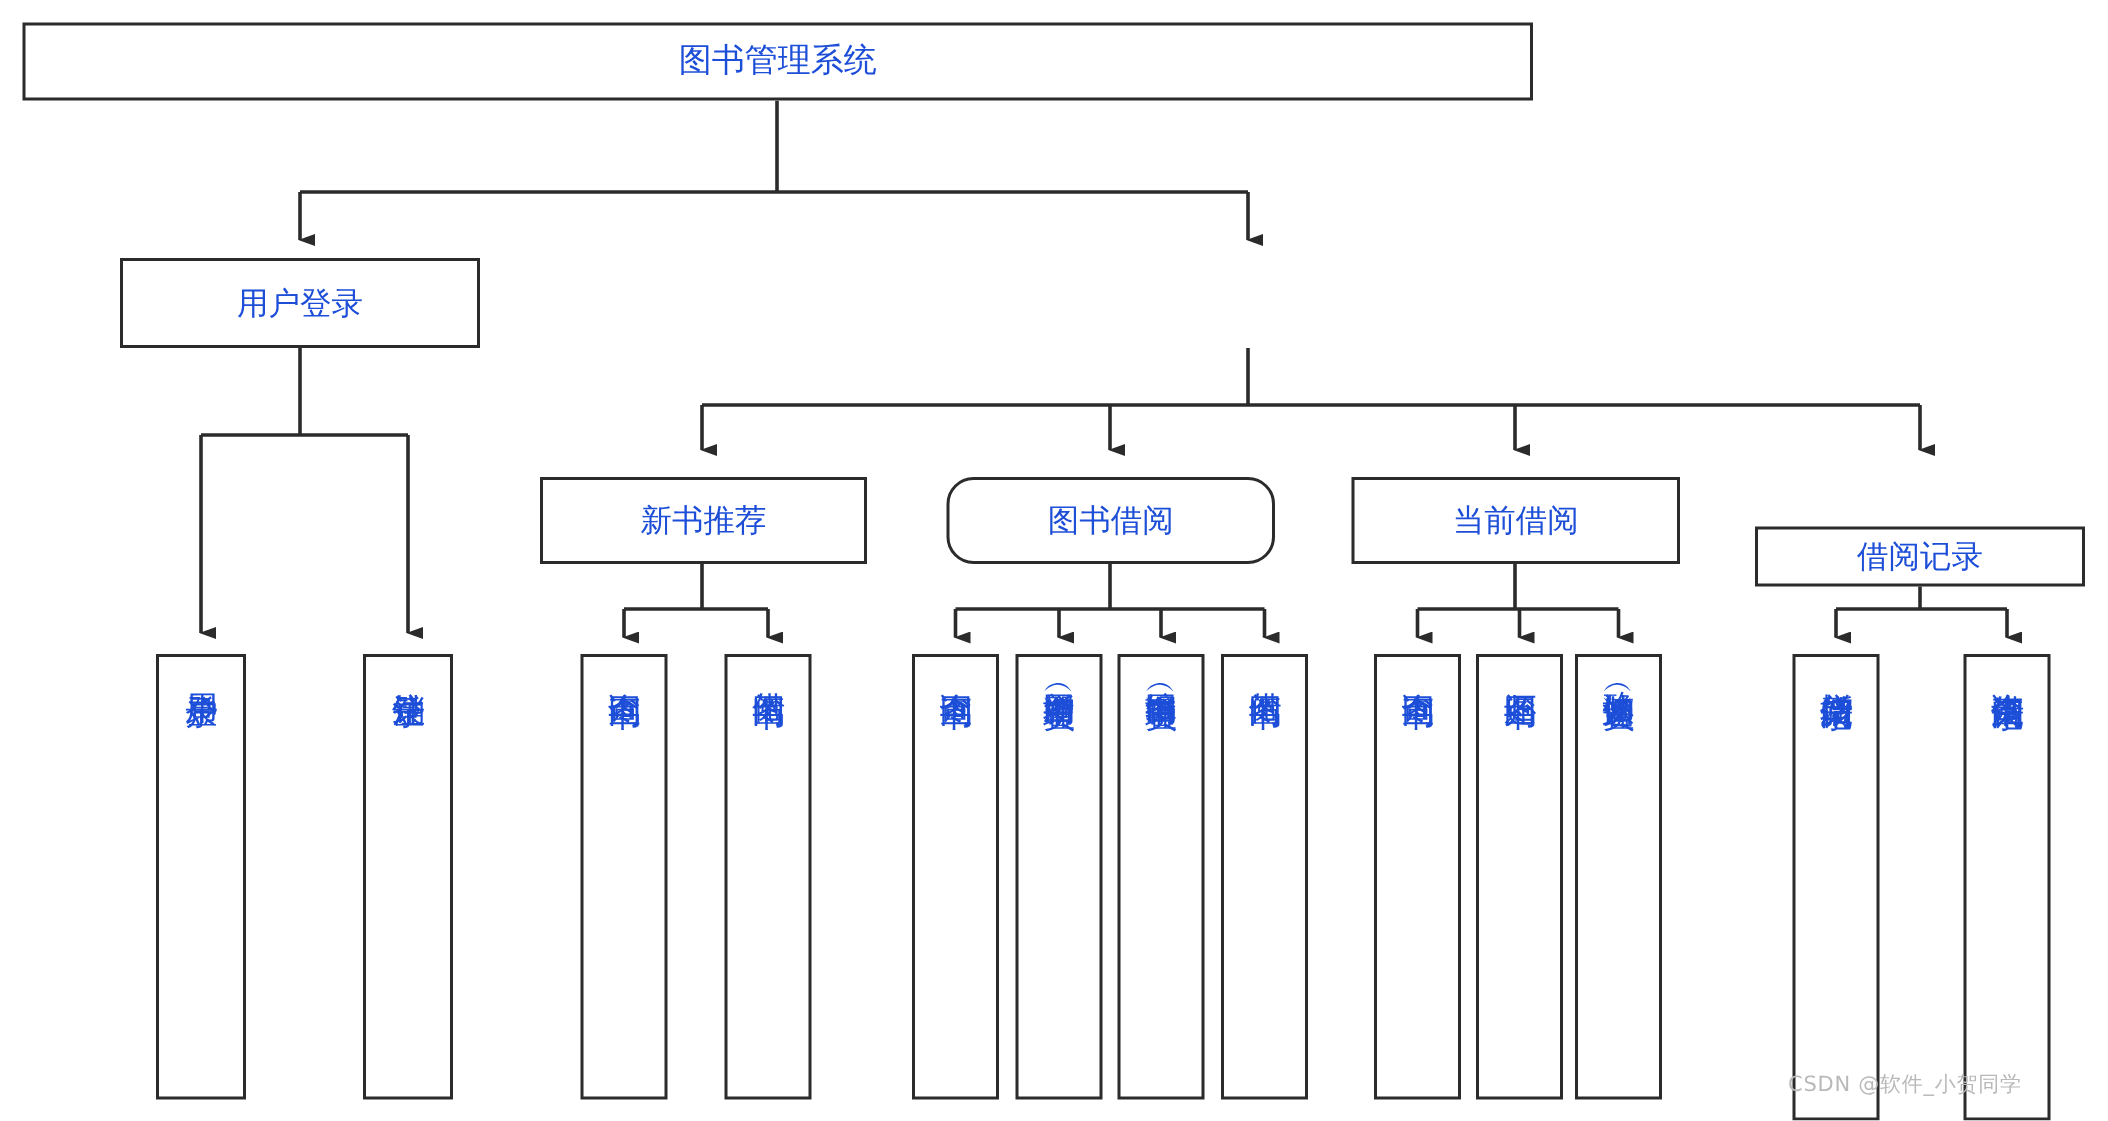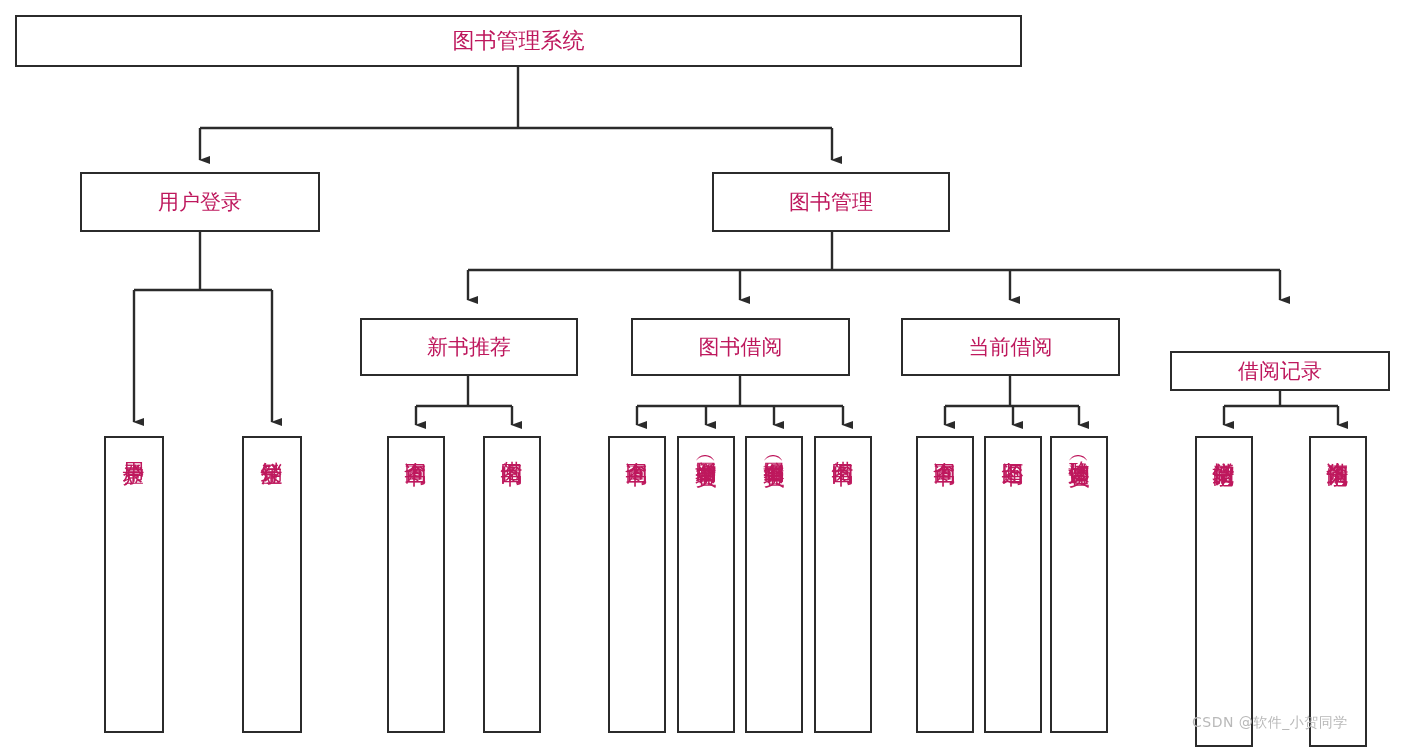--- a/index.html
+++ b/index.html
@@ -14,21 +14,21 @@
   svg.wires{position:absolute;left:0;top:0;width:1405px;height:747px;pointer-events:none;}
 
   .node{
     position:absolute;
     box-sizing:border-box;
     border:2px solid #2b2b2b;
     background:#ffffff;
     display:flex;
     align-items:center;
     justify-content:center;
-    color:#be185d;
+    color:#1d4ed8;
   }
   .node .lbl{
     display:block;
     text-align:center;
     line-height:1.18;
     white-space:pre;
   }
 
   
   .h-node .lbl{
@@ -118,29 +118,26 @@
   </svg>
 
   <div class="node h-node" id="n-root" style="left:15px;top:15px;width:1007px;height:52px;">
     <span class="lbl">图书管理系统</span>
   </div>
 
   <div class="node h-node" style="left:80px;top:172px;width:240px;height:60px;">
     <span class="lbl">用户登录</span>
   </div>
 
-  <div class="node h-node" style="left:712px;top:172px;width:238px;height:60px;">
-    <span class="lbl">图书管理</span>
-  </div>
 
   <div class="node h-node" style="left:360px;top:318px;width:218px;height:58px;">
     <span class="lbl">新书推荐</span>
   </div>
 
-  <div class="node h-node" style="left:631px;top:318px;width:219px;height:58px;">
+  <div class="node h-node" style="left:631px;top:318px;width:219px;height:58px;border-radius:18px;">
     <span class="lbl">图书借阅</span>
   </div>
 
   <div class="node h-node" style="left:901px;top:318px;width:219px;height:58px;font-family:Liberation Serif, serif;">
     <span class="lbl">当前借阅</span>
   </div>
 
   <div class="node h-node" style="left:1170px;top:318px;width:220px;height:40px;margin-top:33px;">
     <span class="lbl">借阅记录</span>
   </div>

